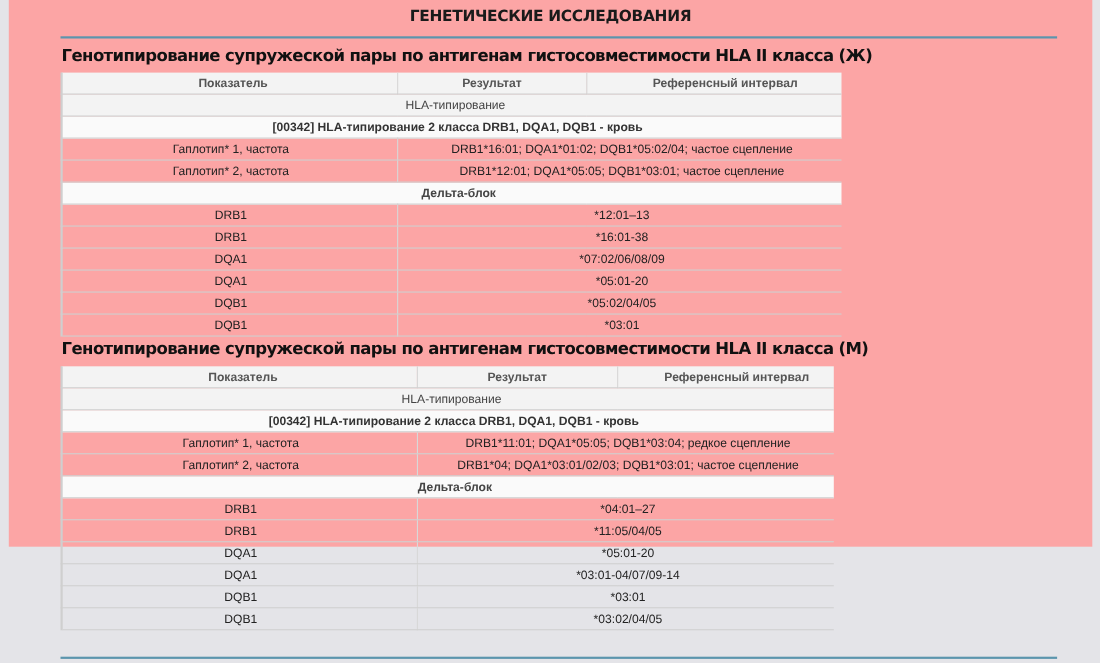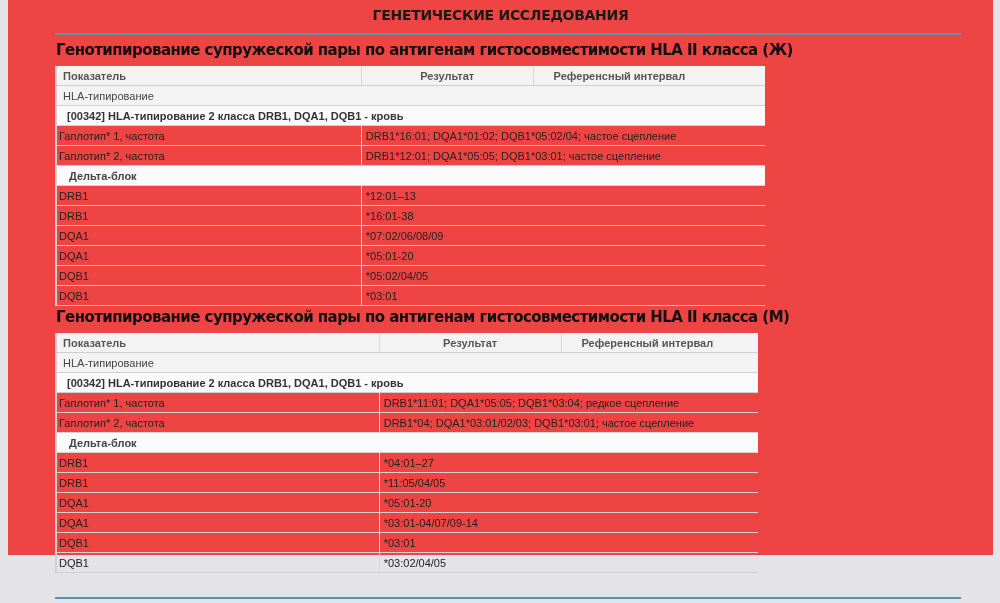--- a/index.html
+++ b/index.html
@@ -3,22 +3,22 @@
 <meta charset="utf-8">
 <style>
   html, body { margin: 0; padding: 0; }
   body {
     width: 1000px; height: 603px; overflow: hidden;
     background: #e4e4e8;
     font-family: "Liberation Sans", sans-serif;
     position: relative;
   }
   .page {
-    position: absolute; left: 8px; top: 0; width: 985px; height: 555px;
-    background: #ef4444;
+    position: absolute; left: 8px; top: 0; width: 985px; height: 497px;
+    background: #fca5a5;
   }
   .report-title {
     position: absolute; left: 0; top: 7px; width: 985px;
     text-align: center;
     font-family: "DejaVu Sans", sans-serif;
     font-weight: bold; font-size: 14px; color: #1a1a1a;
     letter-spacing: -0.3px;
   }
   .rule {
     position: absolute; height: 2px; background: #5b95ad;
@@ -32,21 +32,21 @@
   table.lab {
     position: absolute; left: 47px;
     border-collapse: collapse;
     font-family: "Liberation Sans", sans-serif;
     font-size: 11px; color: #222;
     border-left: 2px solid #cfcfcf;
   }
   table.lab td, table.lab th {
     height: 19px; padding: 0 0 0 6px;
     border-bottom: 1.5px solid #d0d0d0;
-    text-align: left; white-space: nowrap;
+    text-align: center; white-space: nowrap;
     vertical-align: middle;
   }
   table.lab th {
     background: #f3f3f3; font-weight: bold; color: #555;
     border-right: 1px solid #d8d8d8;
   }
   table.lab th.center { text-align: center; padding: 0; }
   table.lab th:last-child { border-right: none; padding-left: 20px; }
   table.lab tr.group td { background: #f3f3f3; font-weight: normal; color: #444; }
   table.lab tr.subgroup td { background: #fafafa; font-weight: bold; color: #333; padding-left: 10px; }

